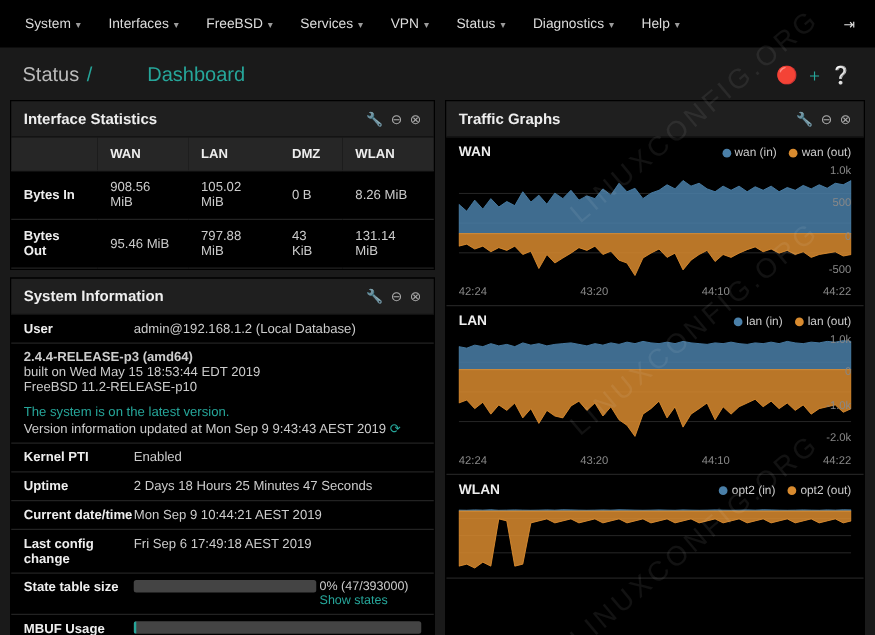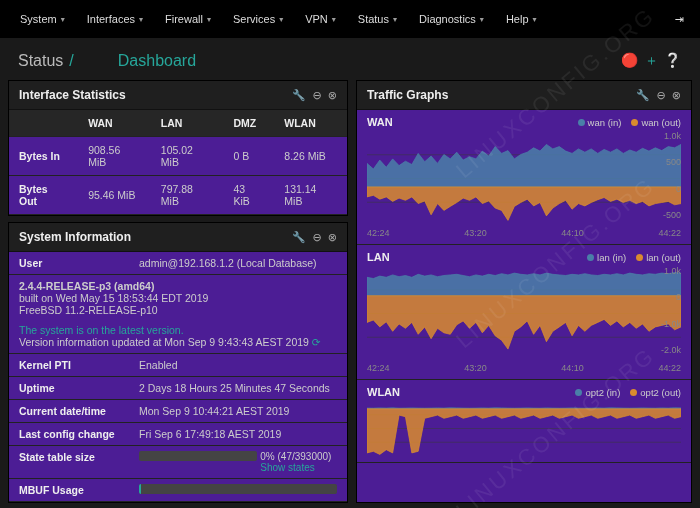--- a/index.html
+++ b/index.html
@@ -59,21 +59,21 @@
 .icon-blue { color: #42a5f5; }
 
 .dashboard {
   display: flex; gap: 8px;
   padding: 0 8px;
 }
 .left-col { width: 340px; display: flex; flex-direction: column; gap: 6px; }
 .right-col { flex: 1; display: flex; flex-direction: column; }
 
 .panel {
-  background: #4c1d95;
+  background: #000000;
   border: 1px solid #000;
 }
 .panel-header {
   background: #1f1f1f;
   padding: 7px 10px;
   display: flex; align-items: center;
   border-bottom: 1px solid #111;
 }
 .panel-title { font-weight: bold; color: #eee; font-size: 12px; }
 .panel-actions { margin-left: auto; display: flex; gap: 6px; font-size: 11px; }
@@ -89,21 +89,21 @@
 .iface-table thead th { color: #eee; font-weight: bold; background: #262626; }
 .iface-table tbody td:first-child { font-weight: bold; color: #eee; }
 .iface-table th:first-child, .iface-table td:first-child { padding-left: 10px; }
 
 .sysinfo-row {
   display: flex;
   padding: 5px 10px;
   border-bottom: 1px solid #222;
   font-size: 10.5px;
 }
-.sysinfo-label { width: 120px; font-weight: bold; color: #eee; flex-shrink: 0; }
+.sysinfo-label { width: 88px; font-weight: bold; color: #eee; flex-shrink: 0; }
 .sysinfo-value { color: #ccc; flex: 1; }
 .sysinfo-value .green { color: #26a69a; }
 .progress-row { display: flex; gap: 3px; width: 100%; }
 .progress-bar {
   width: 100%; height: 10px;
   background: #444;
   border-radius: 2px;
   overflow: hidden;
 }
 .progress-fill { height: 100%; background: #26a69a; }
@@ -140,21 +140,21 @@
   <div class="nav-items" id="nav-items">
       <div class="nav-item">
         <span>System</span>
         <span class="caret">▾</span>
       </div>
       <div class="nav-item">
         <span>Interfaces</span>
         <span class="caret">▾</span>
       </div>
       <div class="nav-item">
-        <span>Firewall</span>
+        <span>FreeBSD</span>
         <span class="caret">▾</span>
       </div>
       <div class="nav-item">
         <span>Services</span>
         <span class="caret">▾</span>
       </div>
       <div class="nav-item">
         <span>VPN</span>
         <span class="caret">▾</span>
       </div>

